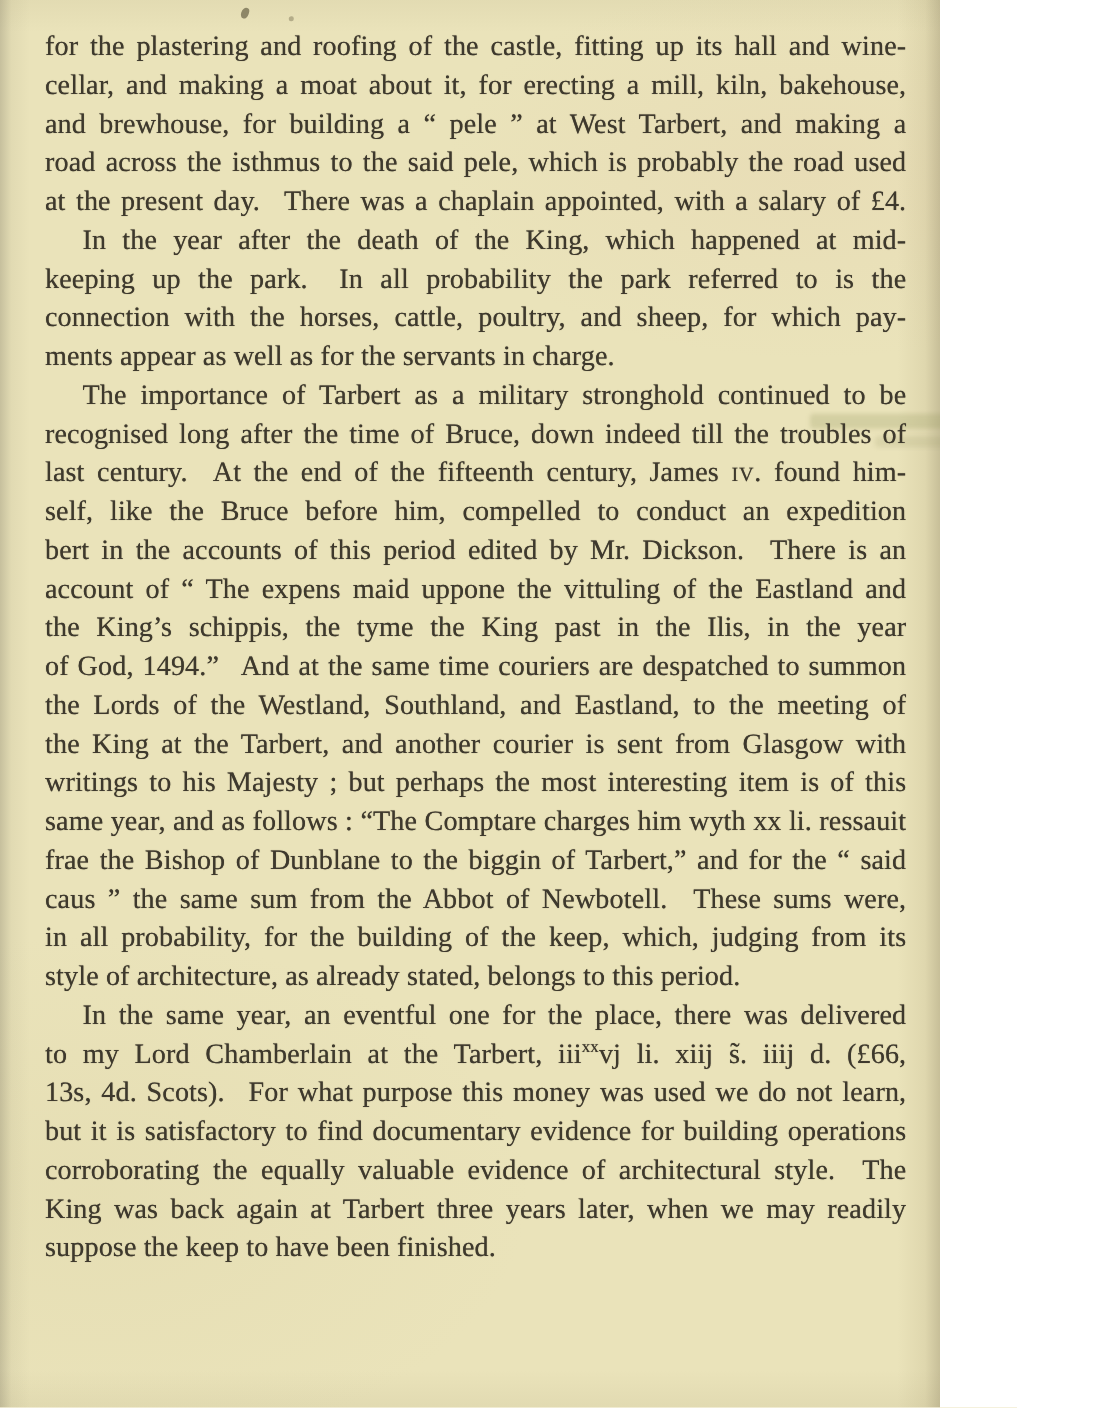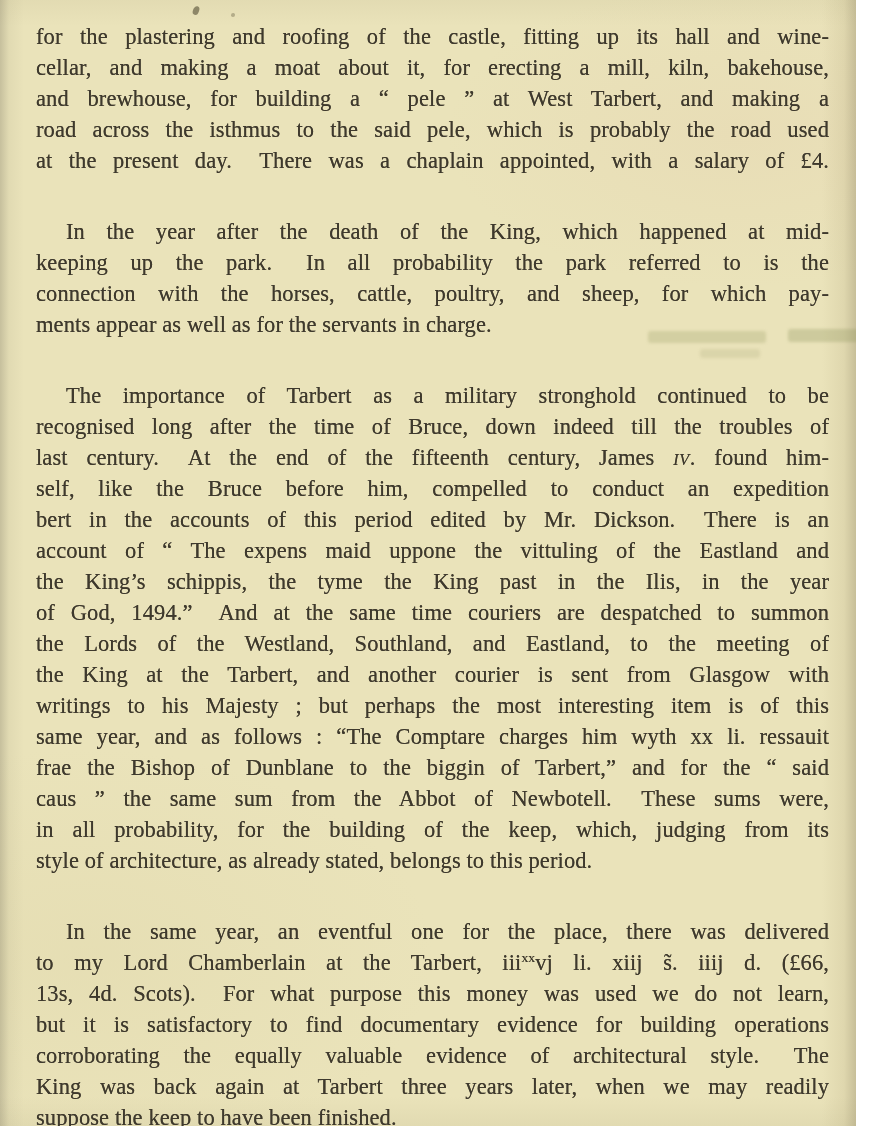--- a/index.html
+++ b/index.html
@@ -2,21 +2,21 @@
 <html><head>
 <meta charset="utf-8">
 <style>
   html,body { margin:0; padding:0; }
   body {
     width:896px; height:1126px;
     font-family:"Liberation Serif","DejaVu Serif",serif;
   }
   .page {
     position:relative;
-    width:856px; height:1126px;
+    width:752px; height:1126px;
     overflow:hidden;
     color:#3e392d;
     background:
       linear-gradient(90deg, rgba(105,100,82,0.28) 0px, rgba(170,164,132,0.14) 9px, rgba(0,0,0,0) 24px),
       linear-gradient(270deg, rgba(118,106,74,0.30) 0px, rgba(165,152,110,0.16) 12px, rgba(0,0,0,0) 34px),
       linear-gradient(0deg, rgba(150,140,100,0.10) 0px, rgba(0,0,0,0) 30px),
       linear-gradient(180deg, rgba(160,150,110,0.10) 0px, rgba(0,0,0,0) 26px),
       radial-gradient(ellipse 420px 220px at 86% 12%, rgba(216,168,146,0.10), rgba(0,0,0,0) 70%),
       radial-gradient(ellipse 500px 300px at 10% 85%, rgba(210,200,150,0.18), rgba(0,0,0,0) 70%),
       #eae3ba;
@@ -30,22 +30,22 @@
     line-height:31px;
     font-size:22.5px;
     letter-spacing:0.1px;
     text-align:justify;
     text-align-last:justify;
     overflow:hidden;
     white-space:nowrap;
     text-shadow:0 0 0.6px rgba(60,54,40,0.8);
   }
   .line.lastline { text-align-last:left; white-space:normal; }
-  .line.indent { text-indent:30px;margin-top:40px; }
-  .sc { font-size:0.72em; letter-spacing:0.6px;font-style:italic; }
+  .line.indent { text-indent:30px; }
+  .sc { font-size:0.72em; letter-spacing:0.6px; }
   .sup { vertical-align:super; font-size:0.6em; line-height:0; }
   .speck { position:absolute; border-radius:60% 45% 55% 50%; }
   .speck-a { left:193px; top:6px; width:6px; height:9px; background:rgba(112,105,78,0.75); transform:rotate(18deg); }
   .speck-b { left:231px; top:13px; width:4px; height:4px; background:rgba(130,122,92,0.5); }
   .ghost { position:absolute; filter:blur(1.6px); background:rgba(146,150,92,0.26); border-radius:3px; }
   .ghost-1 { left:648px; top:331px; width:118px; height:12px; }
   .ghost-2 { left:788px; top:329px; width:86px; height:13px; background:rgba(140,146,88,0.30); }
   .ghost-3 { left:700px; top:349px; width:60px; height:9px; background:rgba(150,152,98,0.18); }
 </style>
 </head>

